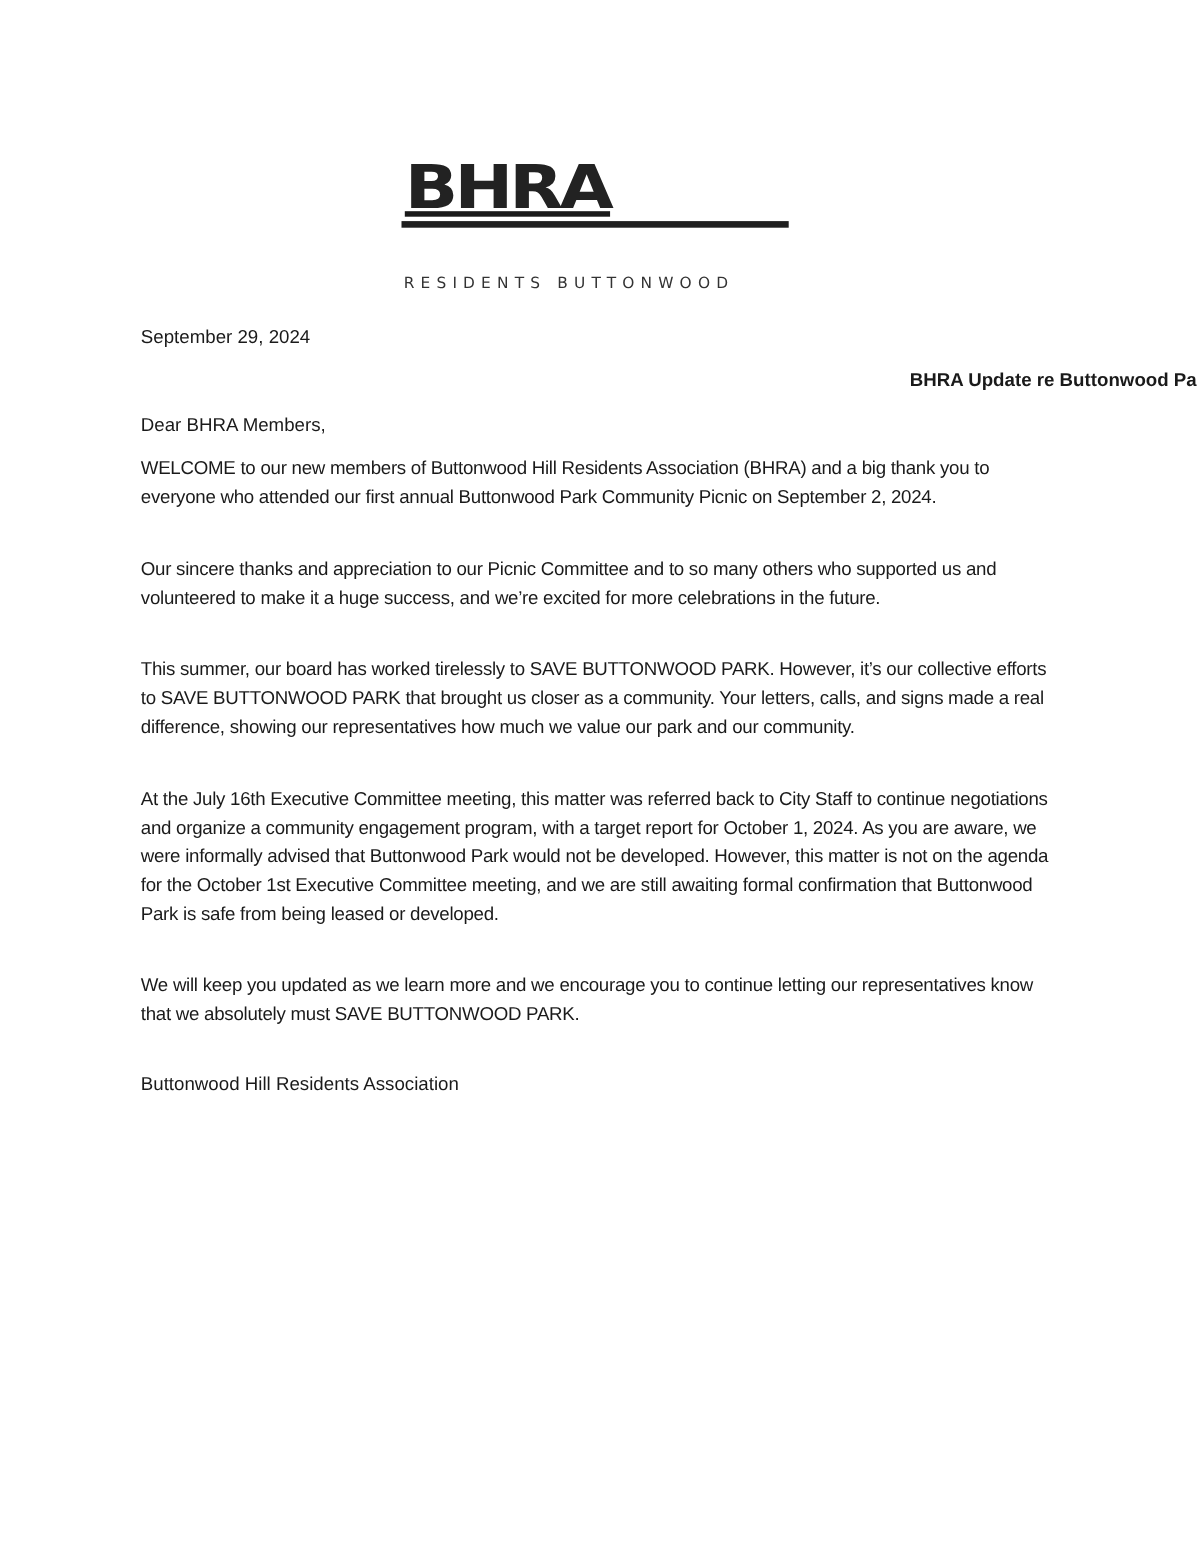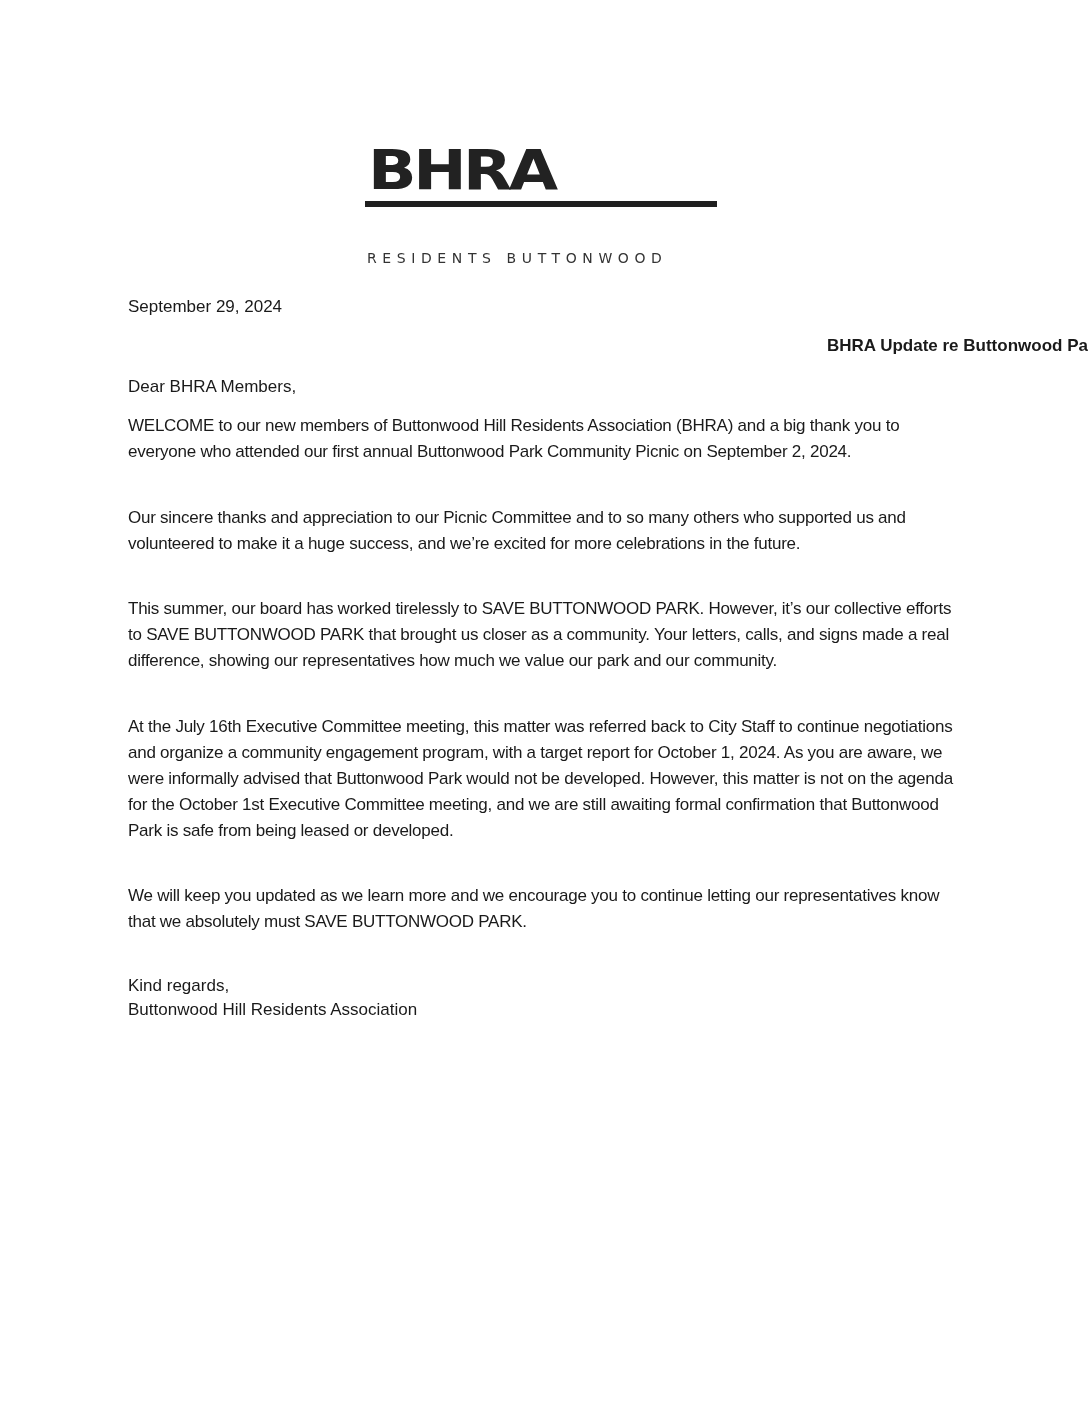--- a/index.html
+++ b/index.html
@@ -1,17 +1,17 @@
 <!DOCTYPE html>
 <html><head>
 <meta charset="utf-8">
 <style>
   html, body { margin: 0; padding: 0; background: #ffffff; }
   body { width: 1088px; height: 1408px; position: relative; overflow: hidden; font-family: "Liberation Sans", sans-serif; color: #1a1a1a; }
-  .logo { position: absolute; left: 365px; top: 146px; width: 352px; }
+  .logo { position: absolute; left: 365px; top: 146px; width: 352px; text-decoration: underline; }
   .logo-mark { font-family: "DejaVu Sans", sans-serif; font-weight: bold; font-size: 55px; line-height: 48px; letter-spacing: -3px; color: #222; transform: scaleX(1.16); transform-origin: left top; height: 48px; margin-left: 3px; }
   .logo-rule { position: absolute; left: 0; top: 55px; width: 352px; height: 6px; background: #1f1f1f; }
   .logo-name { position: absolute; left: 2px; top: 75px; font-family: "DejaVu Sans", sans-serif; font-size: 22px; font-weight: bold; letter-spacing: 2.2px; color: #2a2a2a; white-space: nowrap; }
   .logo-sub { position: absolute; left: 2px; top: 104px; font-family: "DejaVu Sans", sans-serif; font-size: 14px; letter-spacing: 5.6px; color: #333; white-space: nowrap; }
   .date { position: absolute; left: 128px; top: 297px; font-size: 17px; }
   .title { position: absolute; left: 16px; width: 1088px; top: 336px; text-align: right; font-size: 17px; font-weight: bold; padding-left: 0; }
   .title span { position: relative; left: 0px; }
   .greeting { position: absolute; left: 128px; top: 377px; font-size: 17px; }
   .para { position: absolute; left: 128px; width: 840px; font-size: 17px; line-height: 26px; letter-spacing: -0.25px; }
   .sig { position: absolute; left: 128px; top: 974px; font-size: 17px; line-height: 24px; }
@@ -30,15 +30,14 @@
 <div class="title"><span>BHRA Update re Buttonwood Park</span></div>
 <div class="greeting">Dear BHRA Members,</div>
 
 <div class="para" style="top:413px;">WELCOME to our new members of Buttonwood Hill Residents Association (BHRA) and a big thank you to everyone who attended our first annual Buttonwood Park Community Picnic on September 2, 2024.</div>
 <div class="para" style="top:505px;">Our sincere thanks and appreciation to our Picnic Committee and to so many others who supported us and volunteered to make it a huge success, and we’re excited for more celebrations in the future.</div>
 <div class="para" style="top:596px;">This summer, our board has worked tirelessly to SAVE BUTTONWOOD PARK. However, it’s our collective efforts to SAVE BUTTONWOOD PARK that brought us closer as a community. Your letters, calls, and signs made a real difference, showing our representatives how much we value our park and our community.</div>
 <div class="para" style="top:714px;">At the July 16th Executive Committee meeting, this matter was referred back to City Staff to continue negotiations and organize a community engagement program, with a target report for October 1, 2024. As you are aware, we were informally advised that Buttonwood Park would not be developed. However, this matter is not on the agenda for the October 1st Executive Committee meeting, and we are still awaiting formal confirmation that Buttonwood Park is safe from being leased or developed.</div>
 <div class="para" style="top:883px;">We will keep you updated as we learn more and we encourage you to continue letting our representatives know that we absolutely must SAVE BUTTONWOOD PARK.</div>
 
 <div class="sig">
-  <div>Kind regards,</div>
   <div>Buttonwood Hill Residents Association</div>
 </div>
 
 </body></html>

